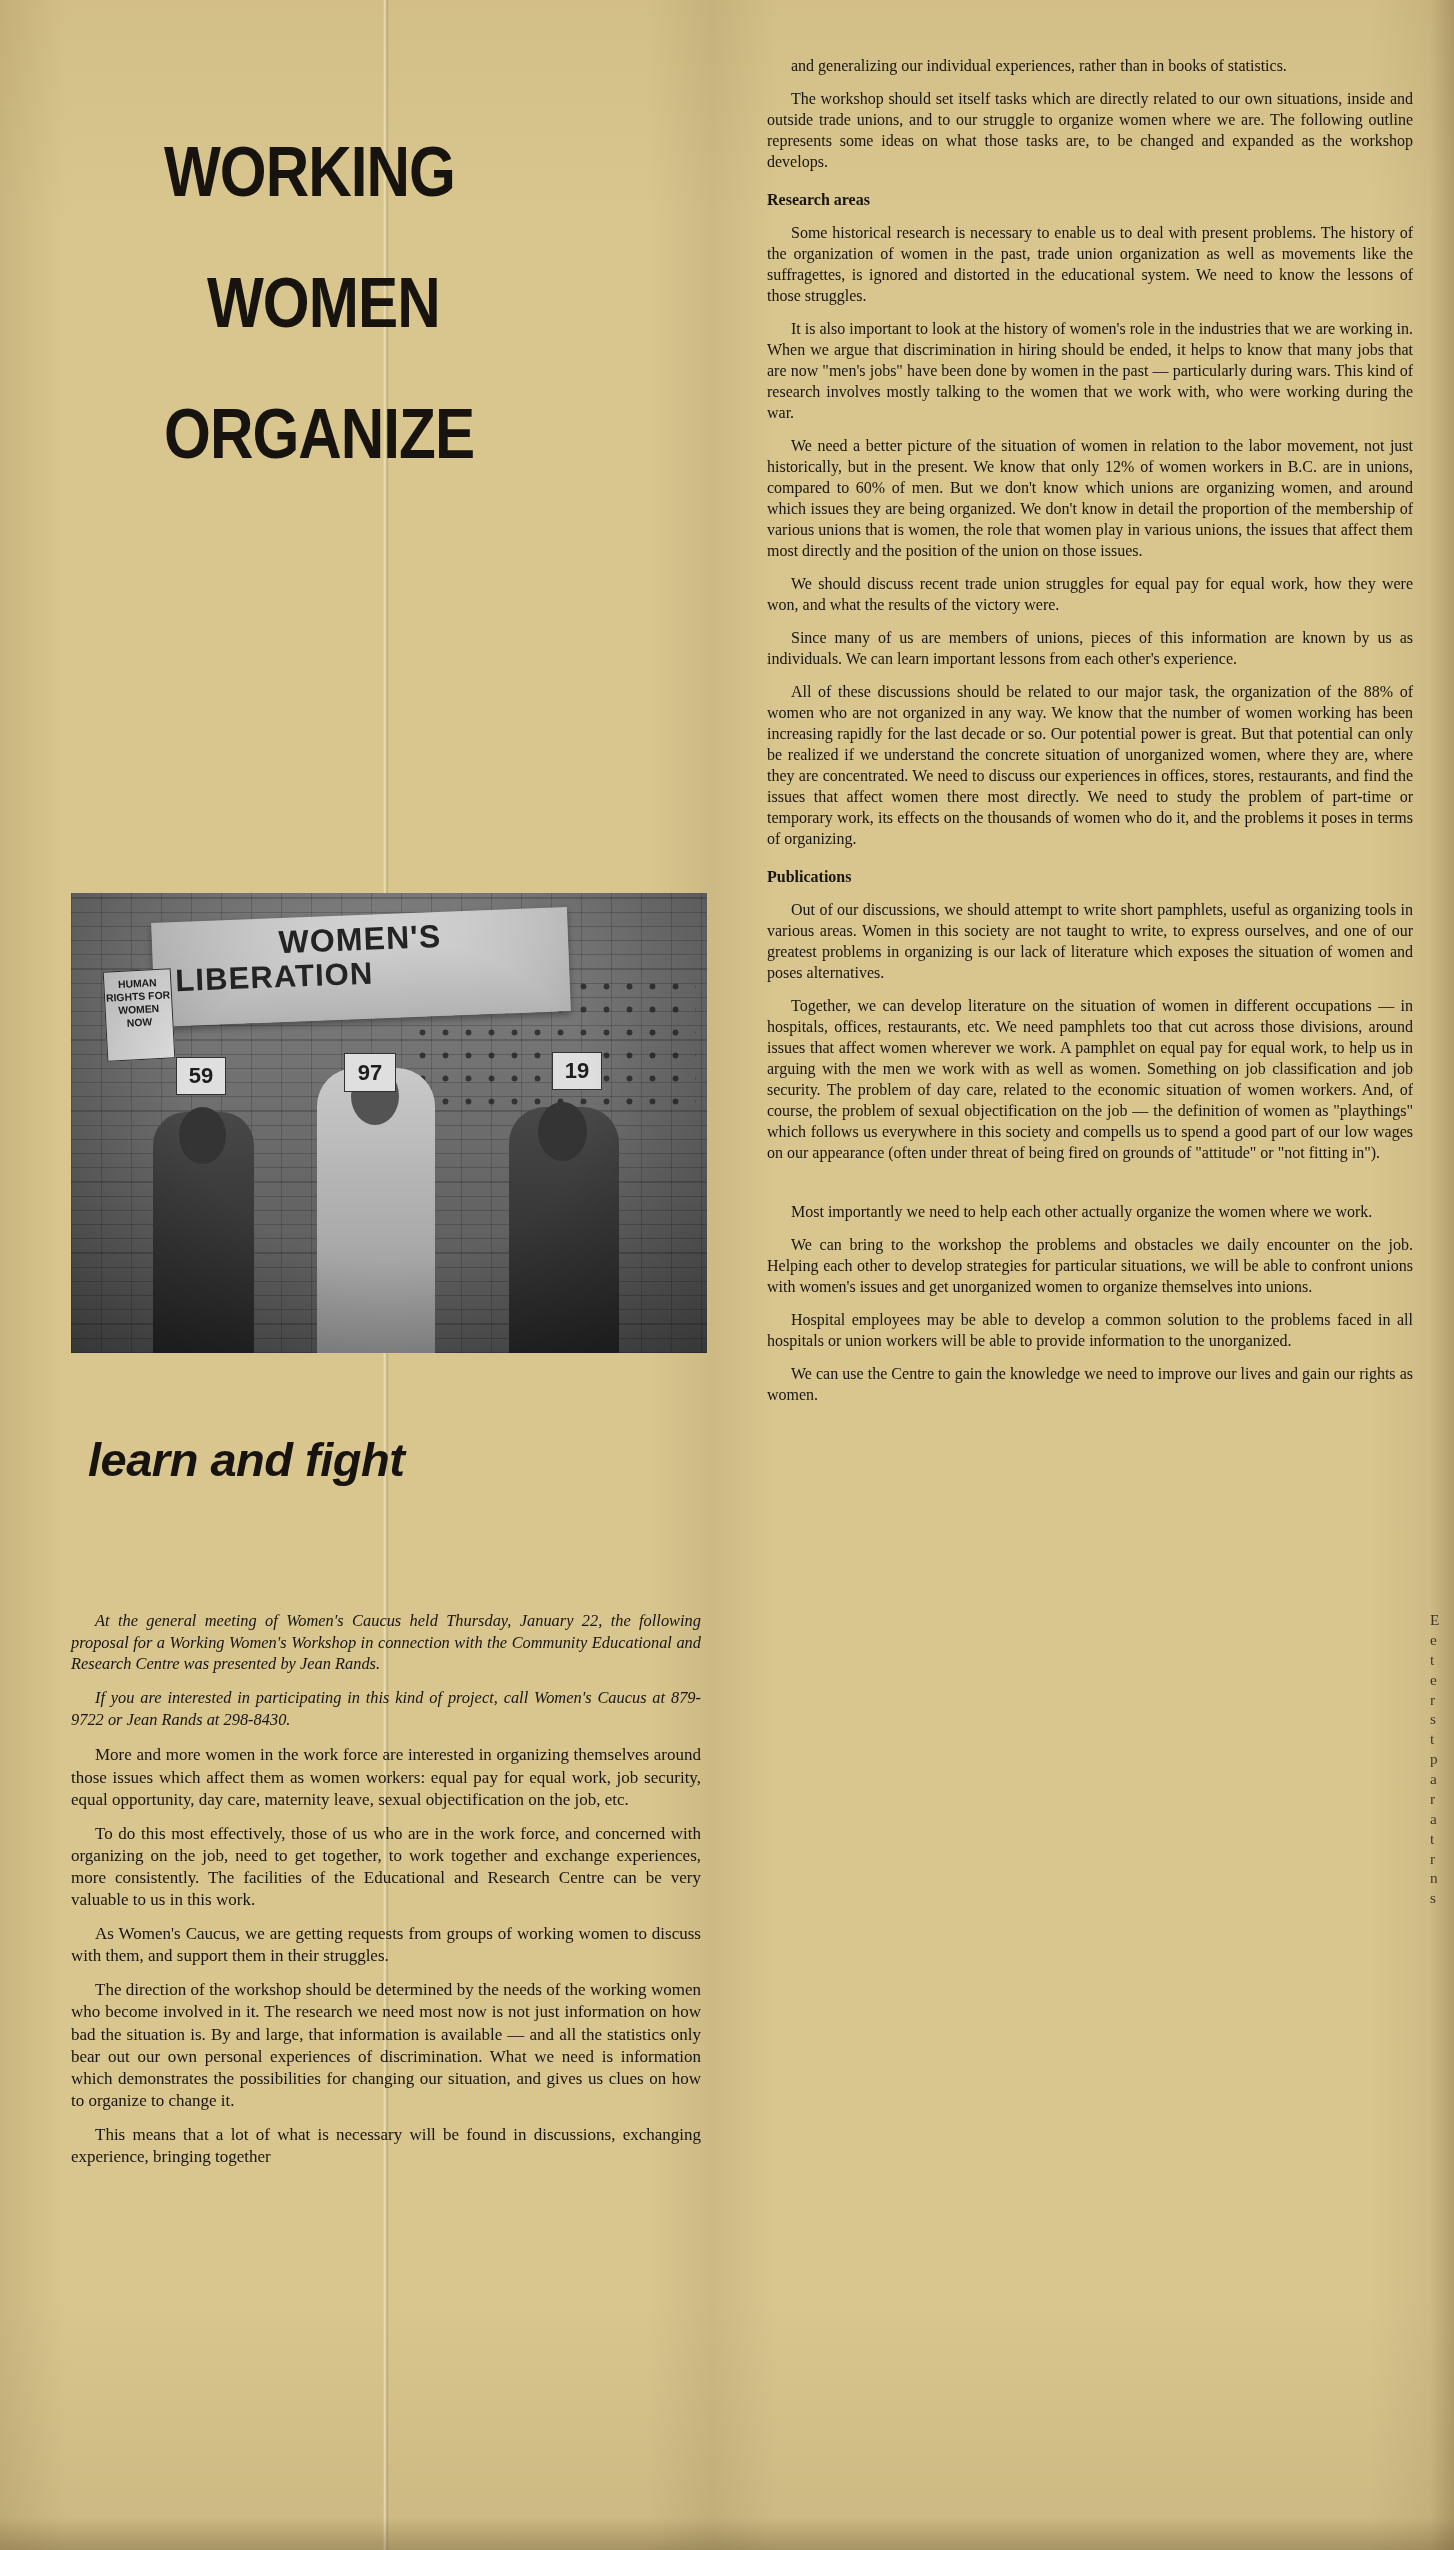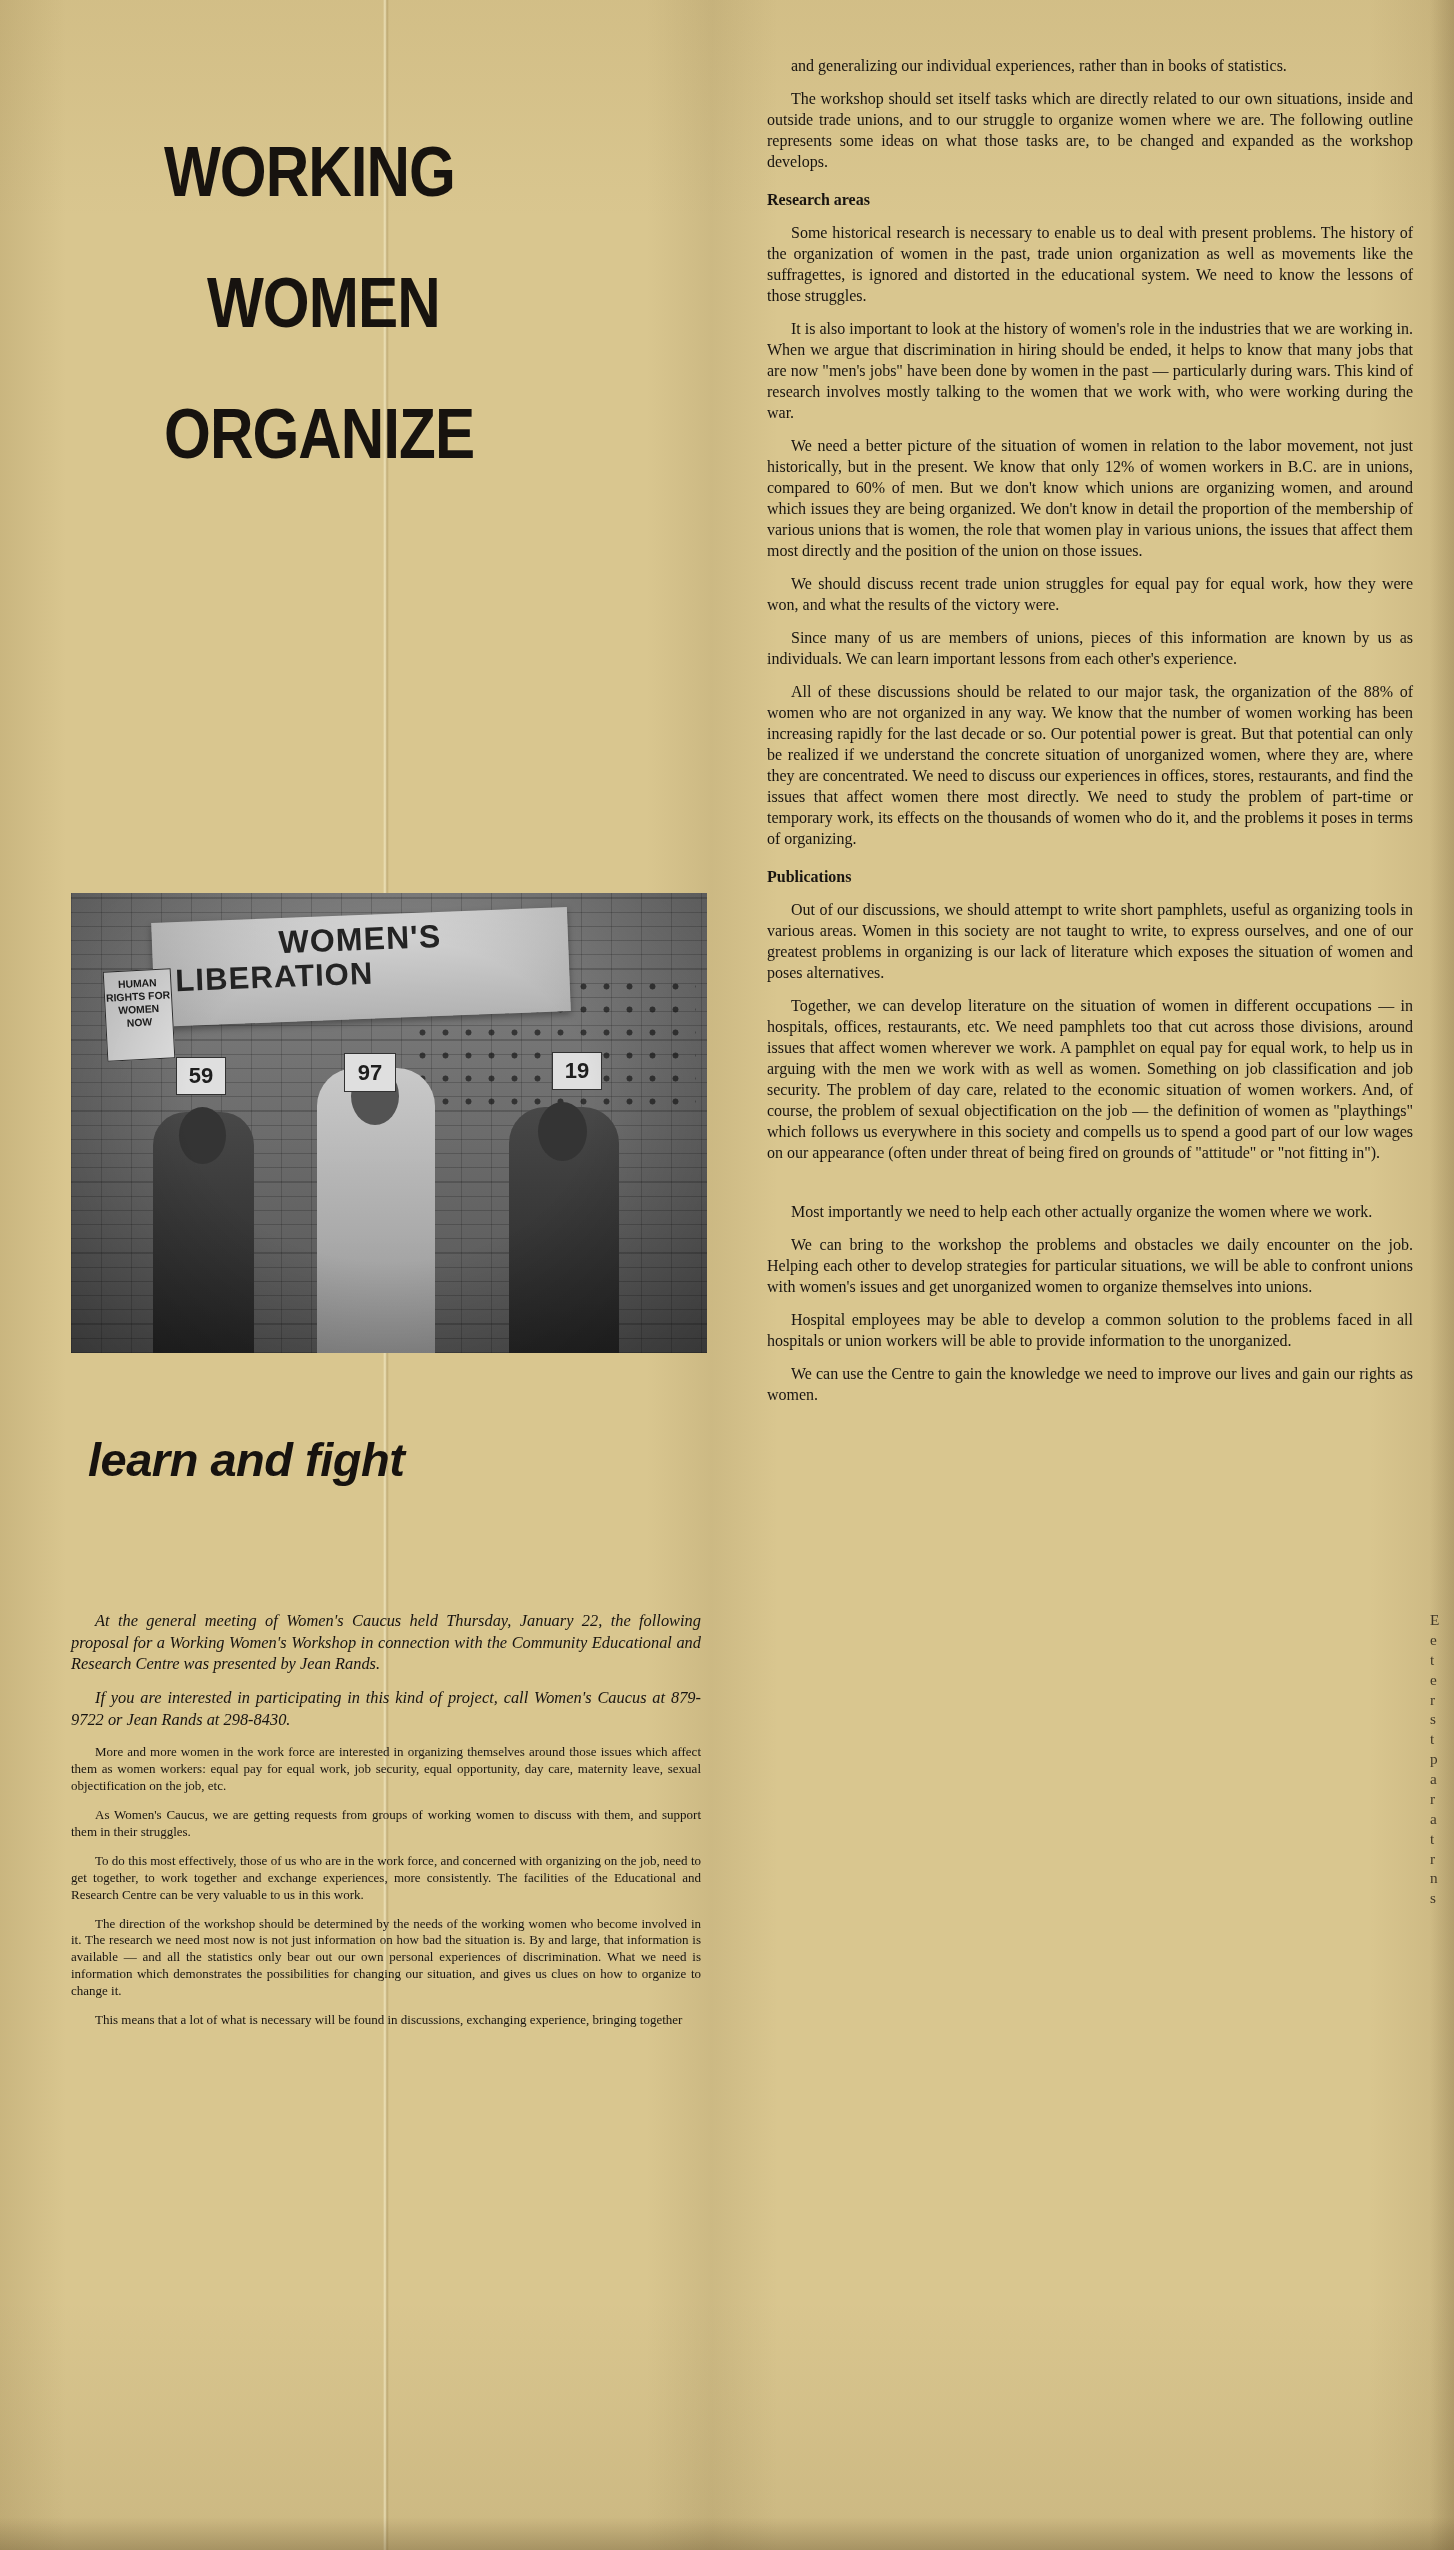--- a/index.html
+++ b/index.html
@@ -198,21 +198,21 @@
   .body-left {
     position: absolute;
     left: 71px;
     top: 1610px;
     width: 630px;
   }
   p {
     margin: 0;
     text-align: justify;
     text-justify: inter-word;
-    font-size: 13px;
+    font-size: 17px;
     line-height: 1.30;
     text-indent: 24px;
     hyphens: auto;
   }
   p.lead {
     font-style: italic;
     font-size: 16.4px;
     line-height: 1.32;
   }
   p + p { margin-top: 12px; }
@@ -297,22 +297,22 @@
     </div>
   </div>
 
   <div class="subhead">learn and fight</div>
 
   <div class="body-left">
     <p class="lead">At the general meeting of Women's Caucus held Thursday, January 22, the following proposal for a Working Women's Workshop in connection with the Community Educational and Research Centre was presented by Jean Rands.</p>
     <p class="lead">If you are interested in participating in this kind of project, call Women's Caucus at 879-9722 or Jean Rands at 298-8430.</p>
     <div class="gap-sm"></div>
     <p>More and more women in the work force are interested in organizing themselves around those issues which affect them as women workers: equal pay for equal work, job security, equal opportunity, day care, maternity leave, sexual objectification on the job, etc.</p>
+    <p>To do this most effectively, those of us who are in the work force, and concerned with organizing on the job, need to get together, to work together and exchange experiences, more consistently. The facilities of the Educational and Research Centre can be very valuable to us in this work.</p>
     <p>As Women's Caucus, we are getting requests from groups of working women to discuss with them, and support them in their struggles.</p>
-    <p>To do this most effectively, those of us who are in the work force, and concerned with organizing on the job, need to get together, to work together and exchange experiences, more consistently. The facilities of the Educational and Research Centre can be very valuable to us in this work.</p>
     <p>The direction of the workshop should be determined by the needs of the working women who become involved in it. The research we need most now is not just information on how bad the situation is. By and large, that information is available — and all the statistics only bear out our own personal experiences of discrimination. What we need is information which demonstrates the possibilities for changing our situation, and gives us clues on how to organize to change it.</p>
     <p>This means that a lot of what is necessary will be found in discussions, exchanging experience, bringing together</p>
   </div>
 
   <div class="body-right">
     <p>and generalizing our individual experiences, rather than in books of statistics.</p>
     <p>The workshop should set itself tasks which are directly related to our own situations, inside and outside trade unions, and to our struggle to organize women where we are. The following outline represents some ideas on what those tasks are, to be changed and expanded as the workshop develops.</p>
 
     <p class="sec-title">Research areas</p>
     <p>Some historical research is necessary to enable us to deal with present problems. The history of the organization of women in the past, trade union organization as well as movements like the suffragettes, is ignored and distorted in the educational system. We need to know the lessons of those struggles.</p>

